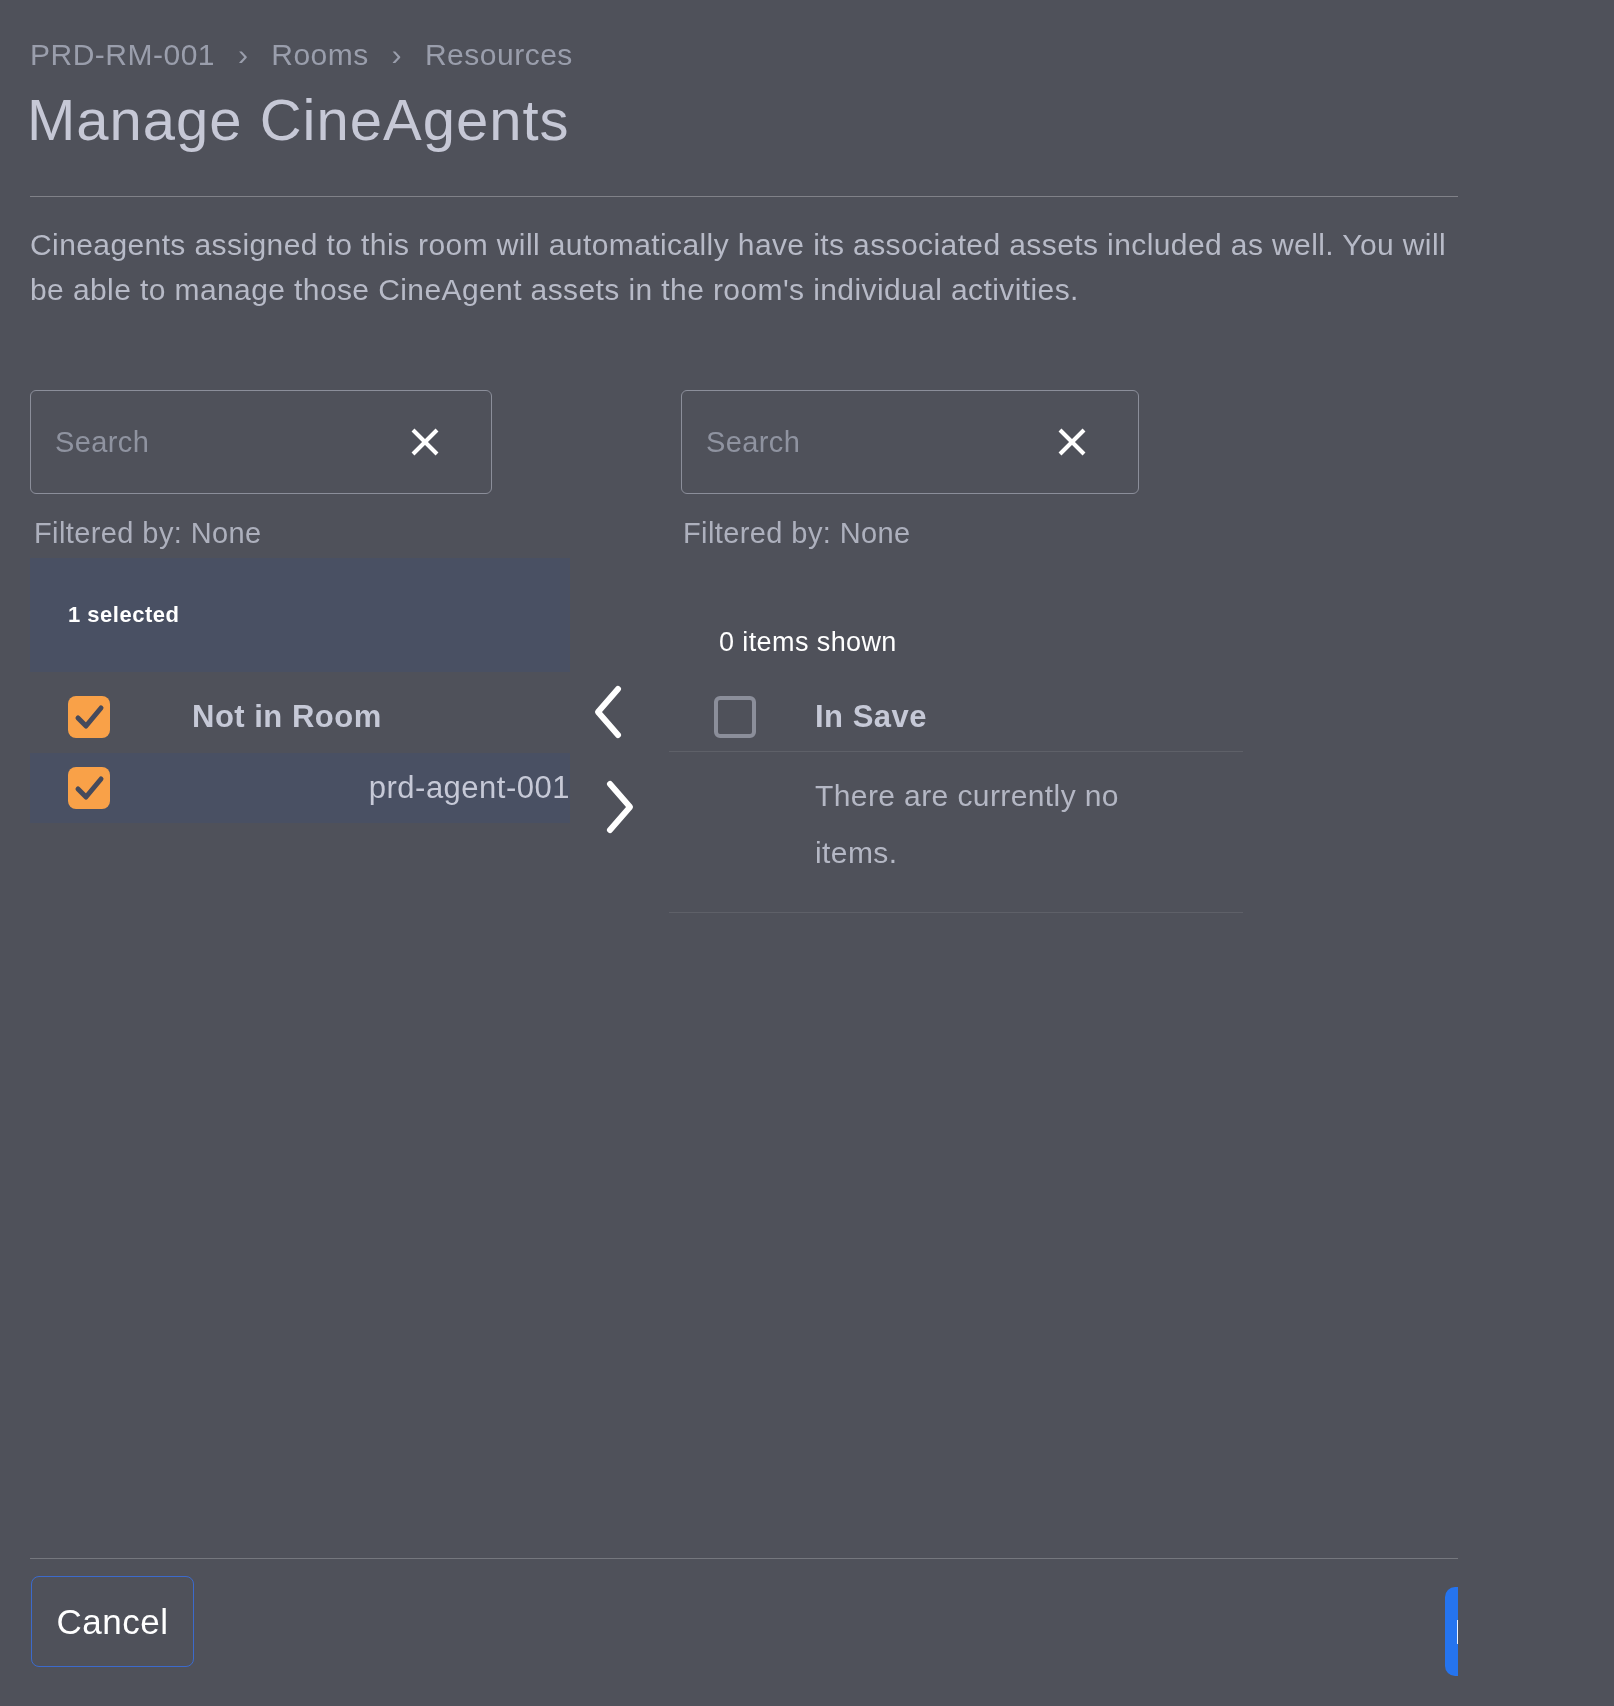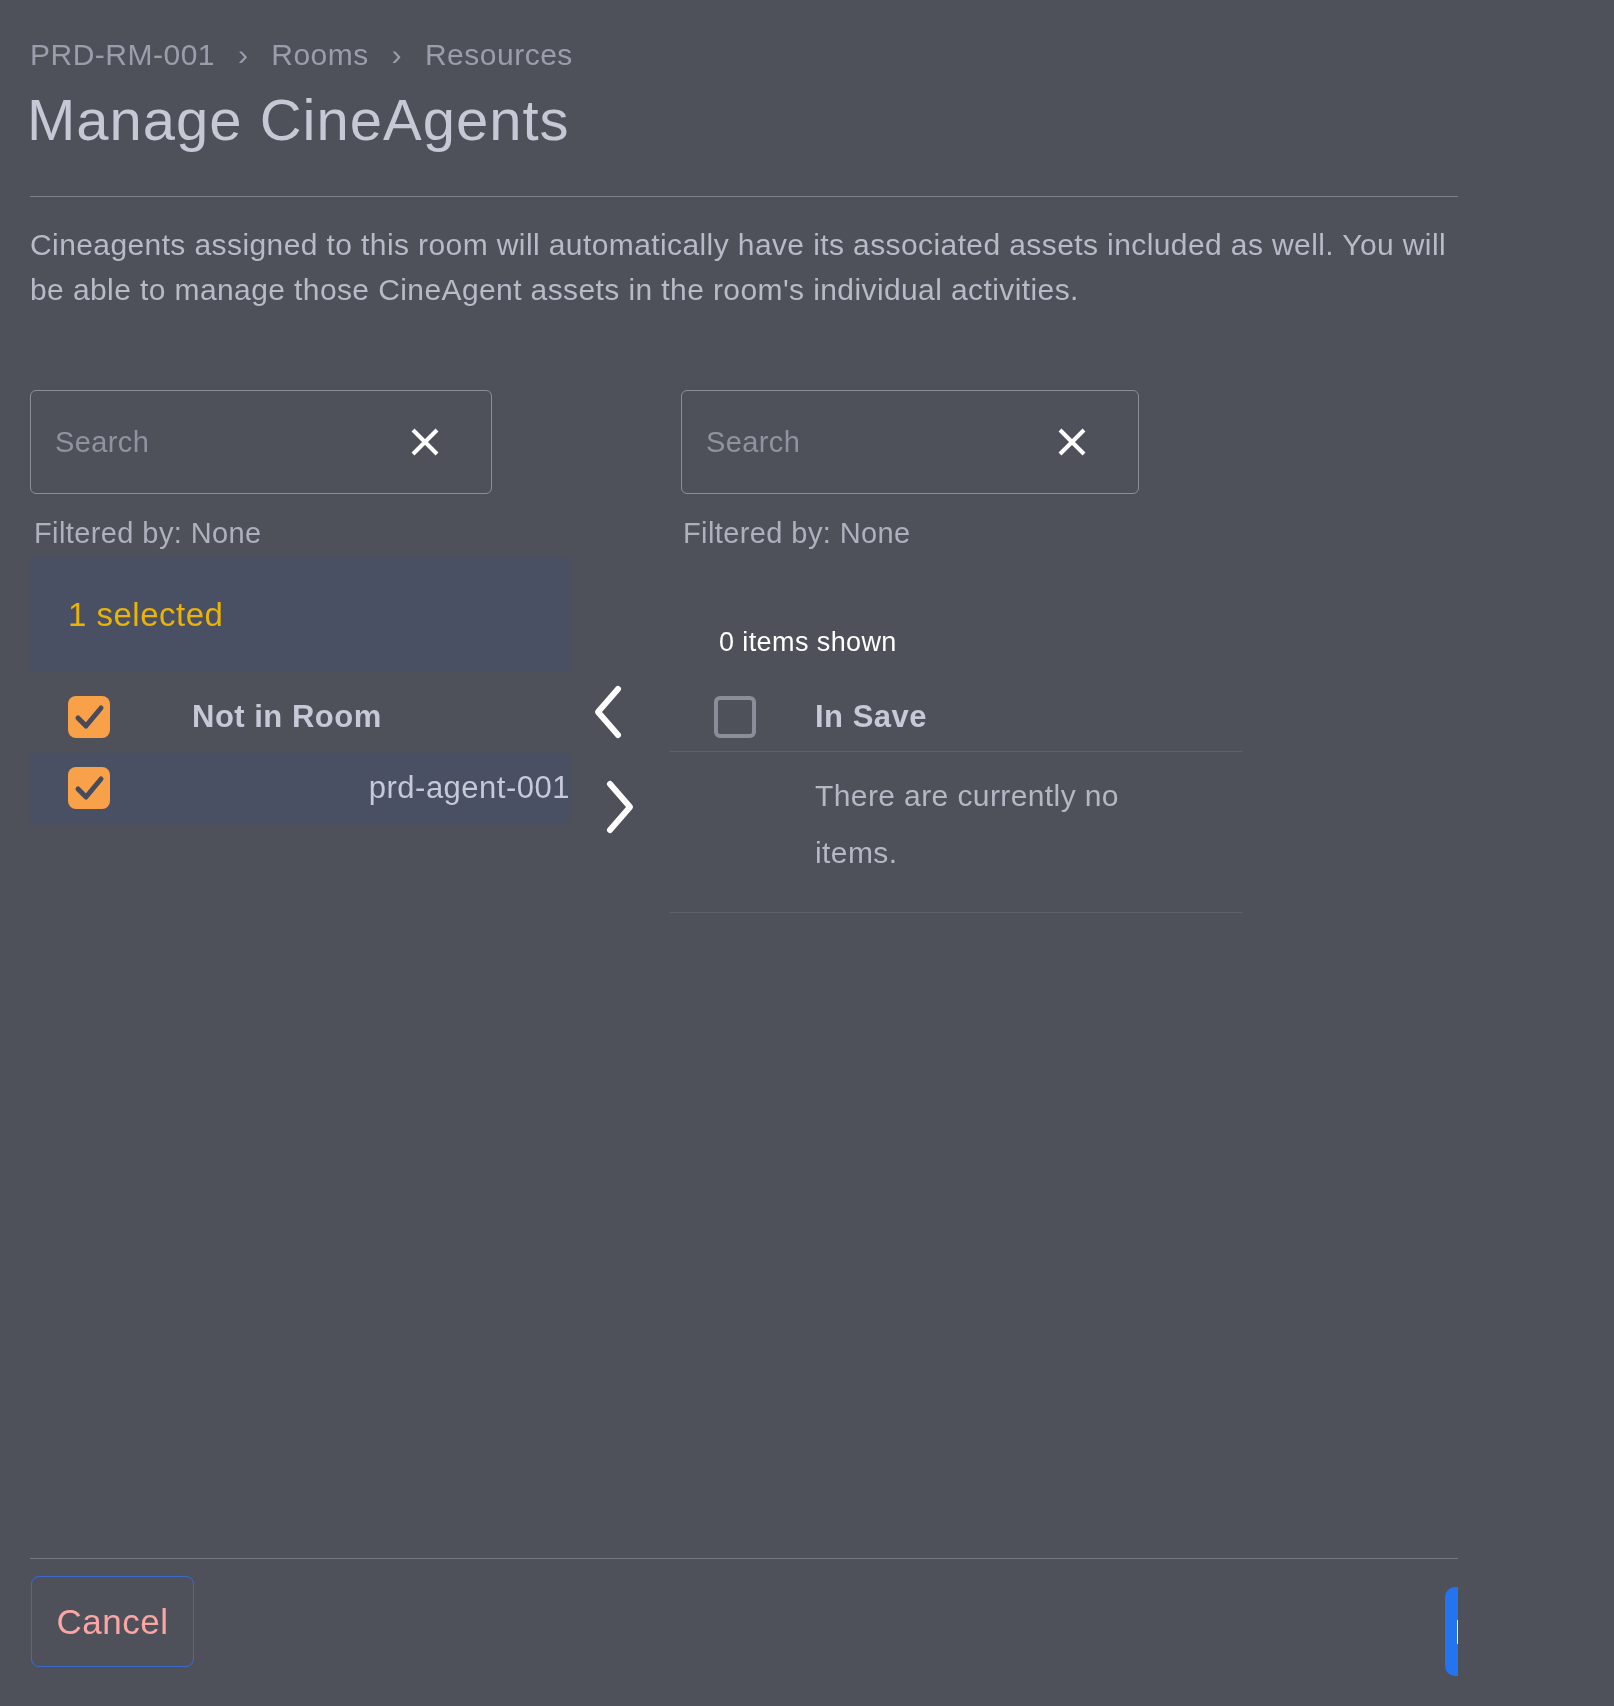--- a/index.html
+++ b/index.html
@@ -61,21 +61,21 @@
   }
   .filtered-by.left { left: 34px; }
   .filtered-by.right { left: 683px; }
 
   
   .selected-header {
     position: absolute; left: 30px; top: 558px; width: 540px; height: 114px;
     background: #495063; display: flex; align-items: center; padding-left: 38px;
   }
   .selected-header .count {
-    font-size: 33px; font-weight: normal; color: #eab308; letter-spacing: 0.5px;
+    font-size: 22px; font-weight: bold; color: #ffffff; letter-spacing: 0.5px;
   }
   .row {
     position: absolute; left: 30px; width: 540px; height: 70px;
     display: flex; align-items: center; padding-left: 38px; cursor: pointer; gap: 26px;
   }
   .row.group-row { top: 682px; }
   .row.item-row { top: 753px; background: #495063; justify-content: space-between; }
   .row .label {
     margin-left: 56px; font-size: 31px; color: #c6c9d7; letter-spacing: 0.5px;
   }
@@ -124,21 +124,21 @@
   }
 
   
   .footer-divider {
     position: absolute; left: 30px; top: 1558px; width: 1550px; height: 0;
     border-top: 1px solid rgba(255,255,255,0.22);
   }
   .btn-cancel {
     position: absolute; left: 31px; top: 1576px; width: 163px; height: 91px;
     background: transparent; border: 1px solid rgba(56,110,224,0.85);
-    border-radius: 8px; color: #fca5a5; font-size: 35px; font-weight: 300;
+    border-radius: 8px; color: #ffffff; font-size: 35px; font-weight: 300;
     font-family: "Liberation Sans", sans-serif; cursor: pointer; letter-spacing: 0.5px;
   }
   .btn-save {
     position: absolute; left: 1445px; top: 1587px; width: 132px; height: 89px;
     background: #2574ef; border: none; border-radius: 10px;
     color: #ffffff; font-size: 35px; font-weight: 300;
     font-family: "Liberation Sans", sans-serif; cursor: pointer; letter-spacing: 0.5px;
   }
 </style>
 </head>

